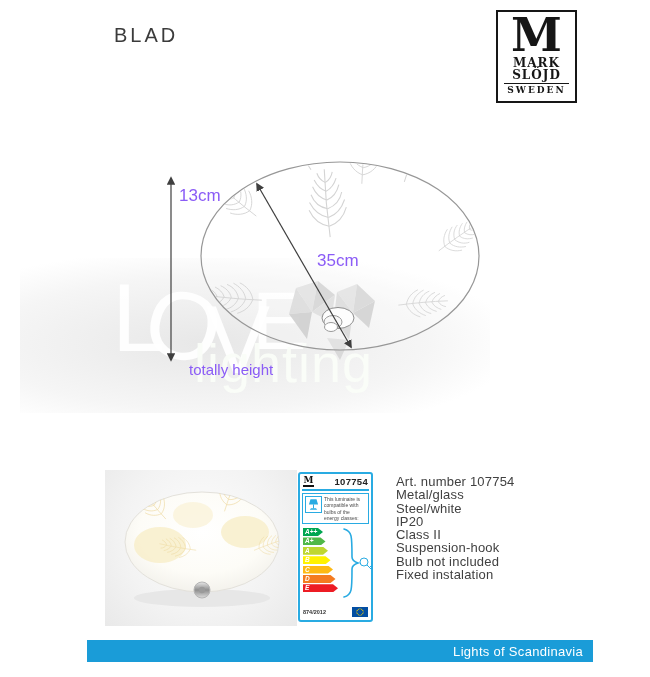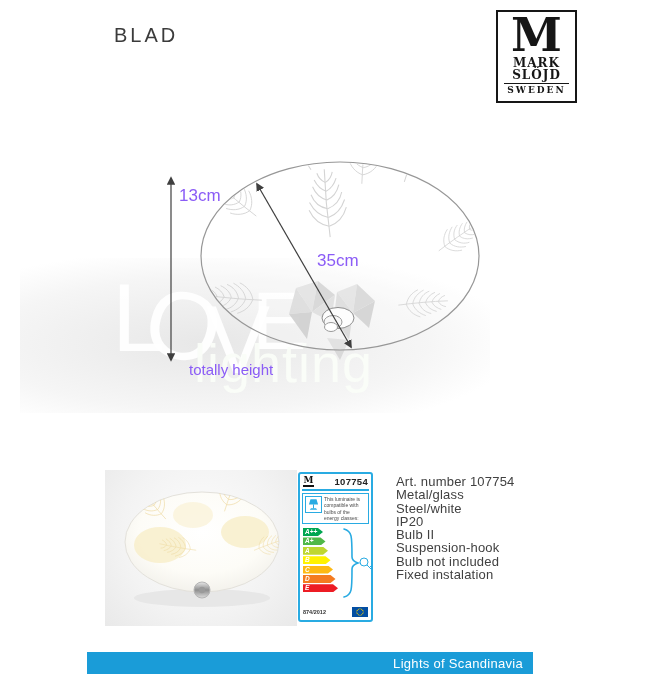--- a/index.html
+++ b/index.html
@@ -55,22 +55,22 @@
   .e-row span{font-style:italic;font-weight:bold;font-size:6.5px;line-height:8px;padding-left:2px;display:block;}
   .e-arrow{clip-path:polygon(0 0, calc(100% - 5px) 0, 100% 50%, calc(100% - 5px) 100%, 0 100%);}
   .e-brace{position:absolute;left:38px;top:0px;}
   .e-foot{position:absolute;left:3px;right:3px;bottom:3px;display:flex;align-items:center;justify-content:space-between;}
   .e-reg{font-weight:bold;font-size:5.5px;color:#333;}
 
   
   .specs{left:396px;top:475px;width:190px;font-size:13px;line-height:13.3px;color:#414141;letter-spacing:.2px;}
 
   
-  .bar{left:87px;top:640px;width:446px;height:22px;display:flex;align-items:center;justify-content:flex-end;
-       padding-right:10px;box-sizing:border-box;margin-top:12px;}
+  .bar{left:87px;top:640px;width:506px;height:22px;display:flex;align-items:center;justify-content:flex-end;
+       padding-right:10px;box-sizing:border-box;}
   .bar span{color:#ffffff;font-size:13px;letter-spacing:.3px;}
 
   svg{display:block;}
 </style>
 </head>
 <body>
 
 <div class="abs title">BLAD</div>
 
 <div class="abs brandlogo">
@@ -271,21 +271,21 @@
       </g>
     </svg>
   </div>
 </div>
 
 <div class="abs specs">
   <div>Art. number 107754</div>
   <div>Metal/glass</div>
   <div>Steel/white</div>
   <div>IP20</div>
-  <div>Bulb II</div>
+  <div>Class II</div>
   <div>Suspension-hook</div>
   <div>Bulb not included</div>
   <div>Fixed instalation</div>
 </div>
 
 <div class="abs bar" style="background: rgb(26, 156, 216);">
   <span>Lights of Scandinavia</span>
 </div>
 
 </body></html>

